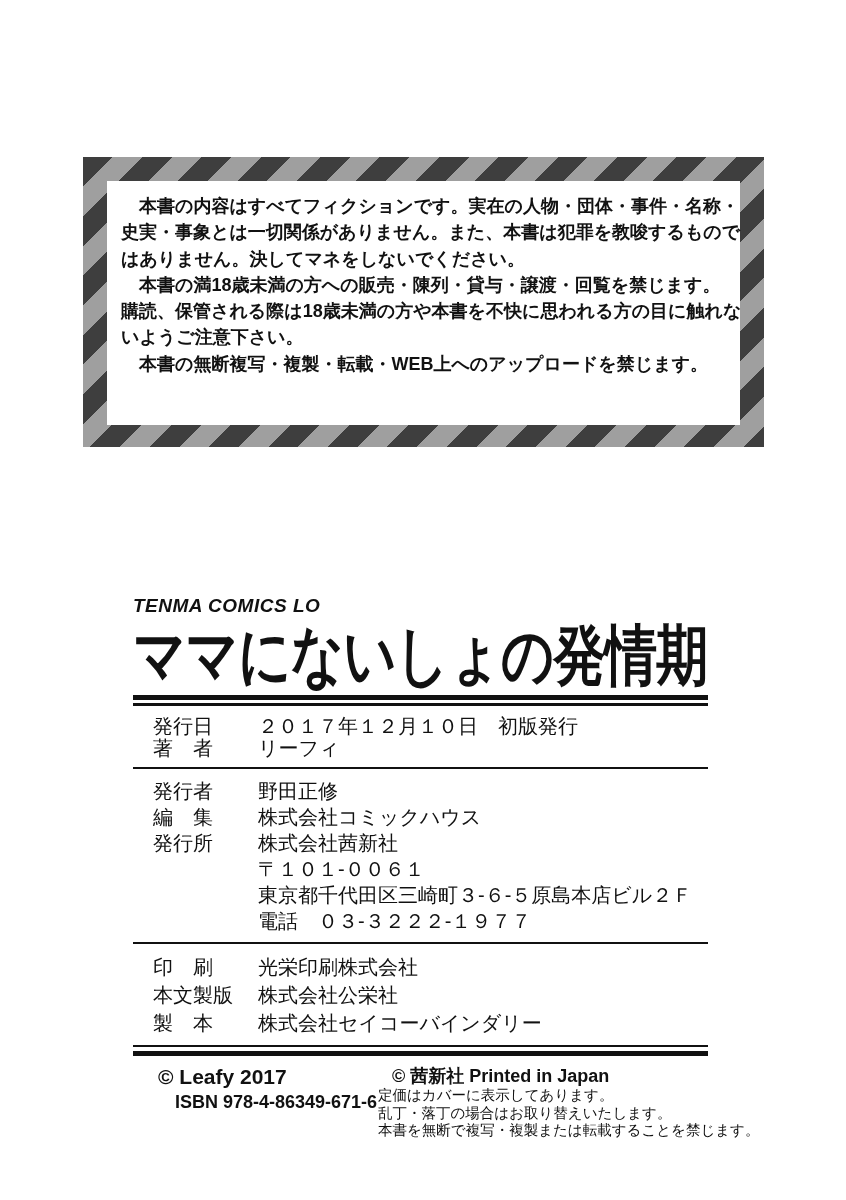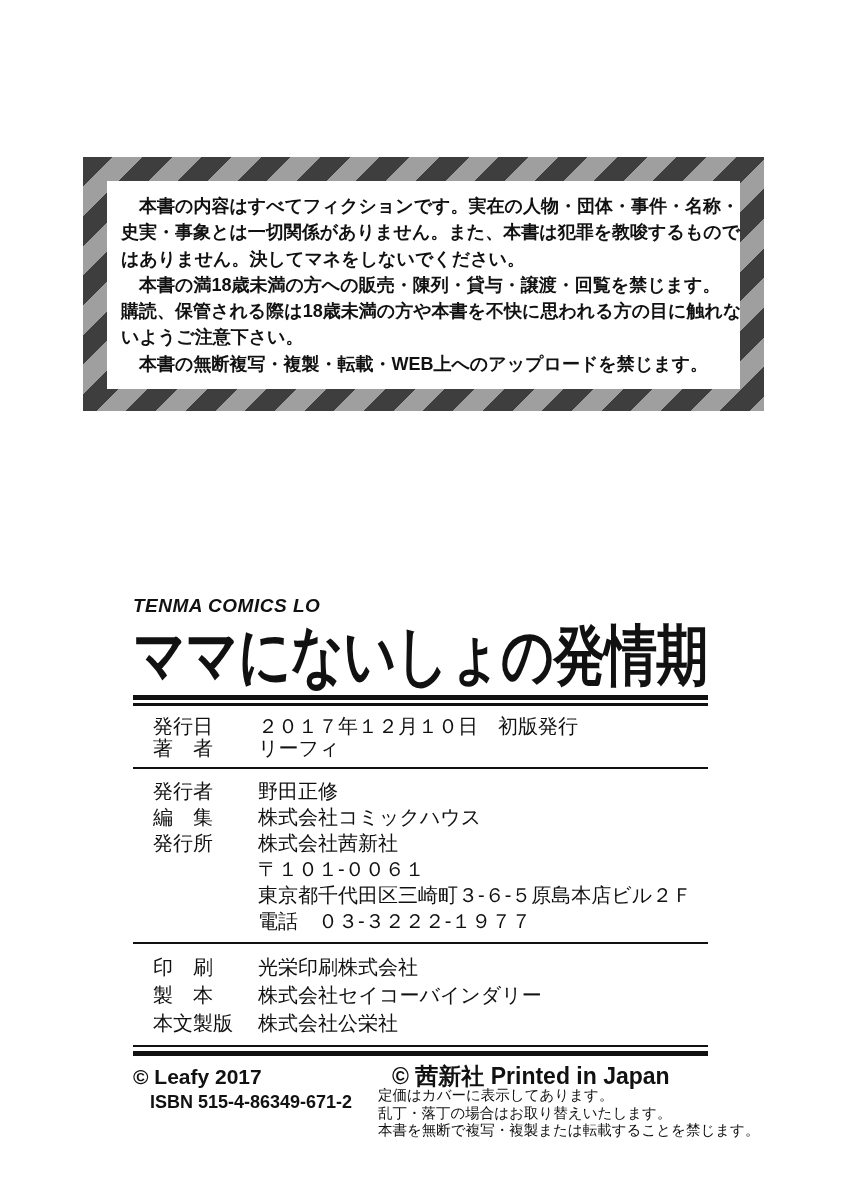--- a/index.html
+++ b/index.html
@@ -2,21 +2,21 @@
 <html><head>
 <meta charset="utf-8">
 <style>
   html,body{margin:0;padding:0;}
   body{
     width:846px;height:1200px;background:#ffffff;overflow:hidden;position:relative;
     font-family:"Liberation Sans","DejaVu Sans",sans-serif;color:#111;
   }
   
   .warning-frame{
-    position:absolute;left:83px;top:157px;width:681px;height:254px;
+    position:absolute;left:83px;top:157px;width:681px;height:290px;
     background:repeating-linear-gradient(135deg,#3e3e3e 0 21px,#9f9f9f 21px 42px);
   }
   .warning-panel{
     position:absolute;left:24px;top:24px;right:24px;bottom:22px;
     background:#ffffff;padding:12px 14px;box-sizing:border-box;
   }
   .warning-text{
     font-size:18px;line-height:26.3px;font-weight:700;color:#111;
     white-space:pre;letter-spacing:0;
   }
@@ -34,25 +34,25 @@
   .sec{padding:9px 0 8px;}
   .sec-date .imprint-row + .imprint-row{}
   .sec-date .imprint-row{line-height:22px;}
   .sec-pub .imprint-row{line-height:26px;}
   .sec-print .imprint-row{line-height:28px;}
   .sec-print{padding-bottom:8px;}
   .imprint-row{padding-left:20px;font-size:20px;white-space:nowrap;}
   .imprint-row .lbl{display:inline-block;width:105px;}
   
   .footer{position:relative;margin-top:9px;height:90px;}
-  .f-left{}
+  .f-left{margin-left:25px;}
   .f-copy{font-size:21px;font-weight:700;line-height:24px;}
   .f-isbn{font-size:18px;font-weight:700;margin:3px 0 0 17px;}
   .f-right{position:absolute;left:245px;top:0;width:340px;}
-  .f-pub{font-size:23px;font-weight:700;padding-left:14px;line-height:22px;white-space:nowrap;}
+  .f-pub{font-size:18px;font-weight:700;padding-left:14px;line-height:22px;white-space:nowrap;}
   .f-notes{font-size:14.5px;line-height:17.6px;margin-top:0;white-space:pre;}
 </style>
 </head>
 <body>
 
 <div class="warning-frame">
   <div class="warning-panel">
     <div class="warning-text">　本書の内容はすべてフィクションです。実在の人物・団体・事件・名称・
 史実・事象とは一切関係がありません。また、本書は犯罪を教唆するもので
 はありません。決してマネをしないでください。
@@ -82,30 +82,30 @@
       <div class="imprint-row"><span class="lbl">発行所</span><span class="val">株式会社茜新社</span></div>
       <div class="imprint-row"><span class="lbl"></span><span class="val">〒１０１-００６１</span></div>
       <div class="imprint-row"><span class="lbl"></span><span class="val">東京都千代田区三崎町３-６-５原島本店ビル２Ｆ</span></div>
       <div class="imprint-row"><span class="lbl"></span><span class="val">電話　０３-３２２２-１９７７</span></div>
     </div>
 
   <div class="rule-single"></div>
 
   <div class="sec sec-print">
       <div class="imprint-row"><span class="lbl">印　刷</span><span class="val">光栄印刷株式会社</span></div>
+      <div class="imprint-row"><span class="lbl">本文製版</span><span class="val">株式会社公栄社</span></div>
       <div class="imprint-row"><span class="lbl">製　本</span><span class="val">株式会社セイコーバインダリー</span></div>
-      <div class="imprint-row"><span class="lbl">本文製版</span><span class="val">株式会社公栄社</span></div>
     </div>
 
   <div class="rule-thin-thick"></div>
 
   <div class="footer">
     <div class="f-left">
       <div class="f-copy">© Leafy 2017</div>
-      <div class="f-isbn">ISBN 515-4-86349-671-2</div>
+      <div class="f-isbn">ISBN 978-4-86349-671-6</div>
     </div>
     <div class="f-right">
       <div class="f-pub">© 茜新社 Printed in Japan</div>
       <div class="f-notes">定価はカバーに表示してあります。
 乱丁・落丁の場合はお取り替えいたします。
 本書を無断で複写・複製または転載することを禁じます。</div>
     </div>
   </div>
 </div>
 

